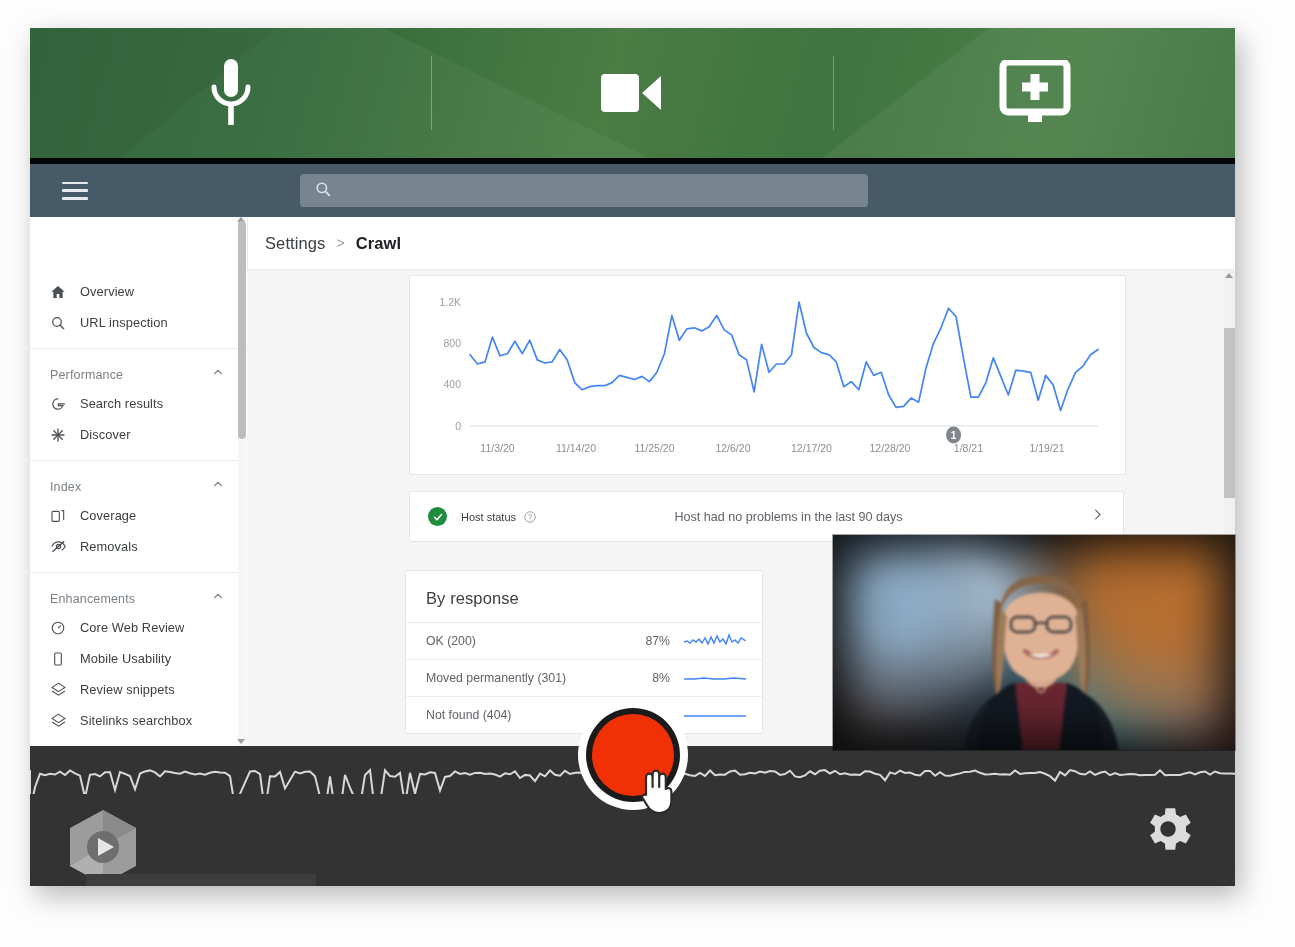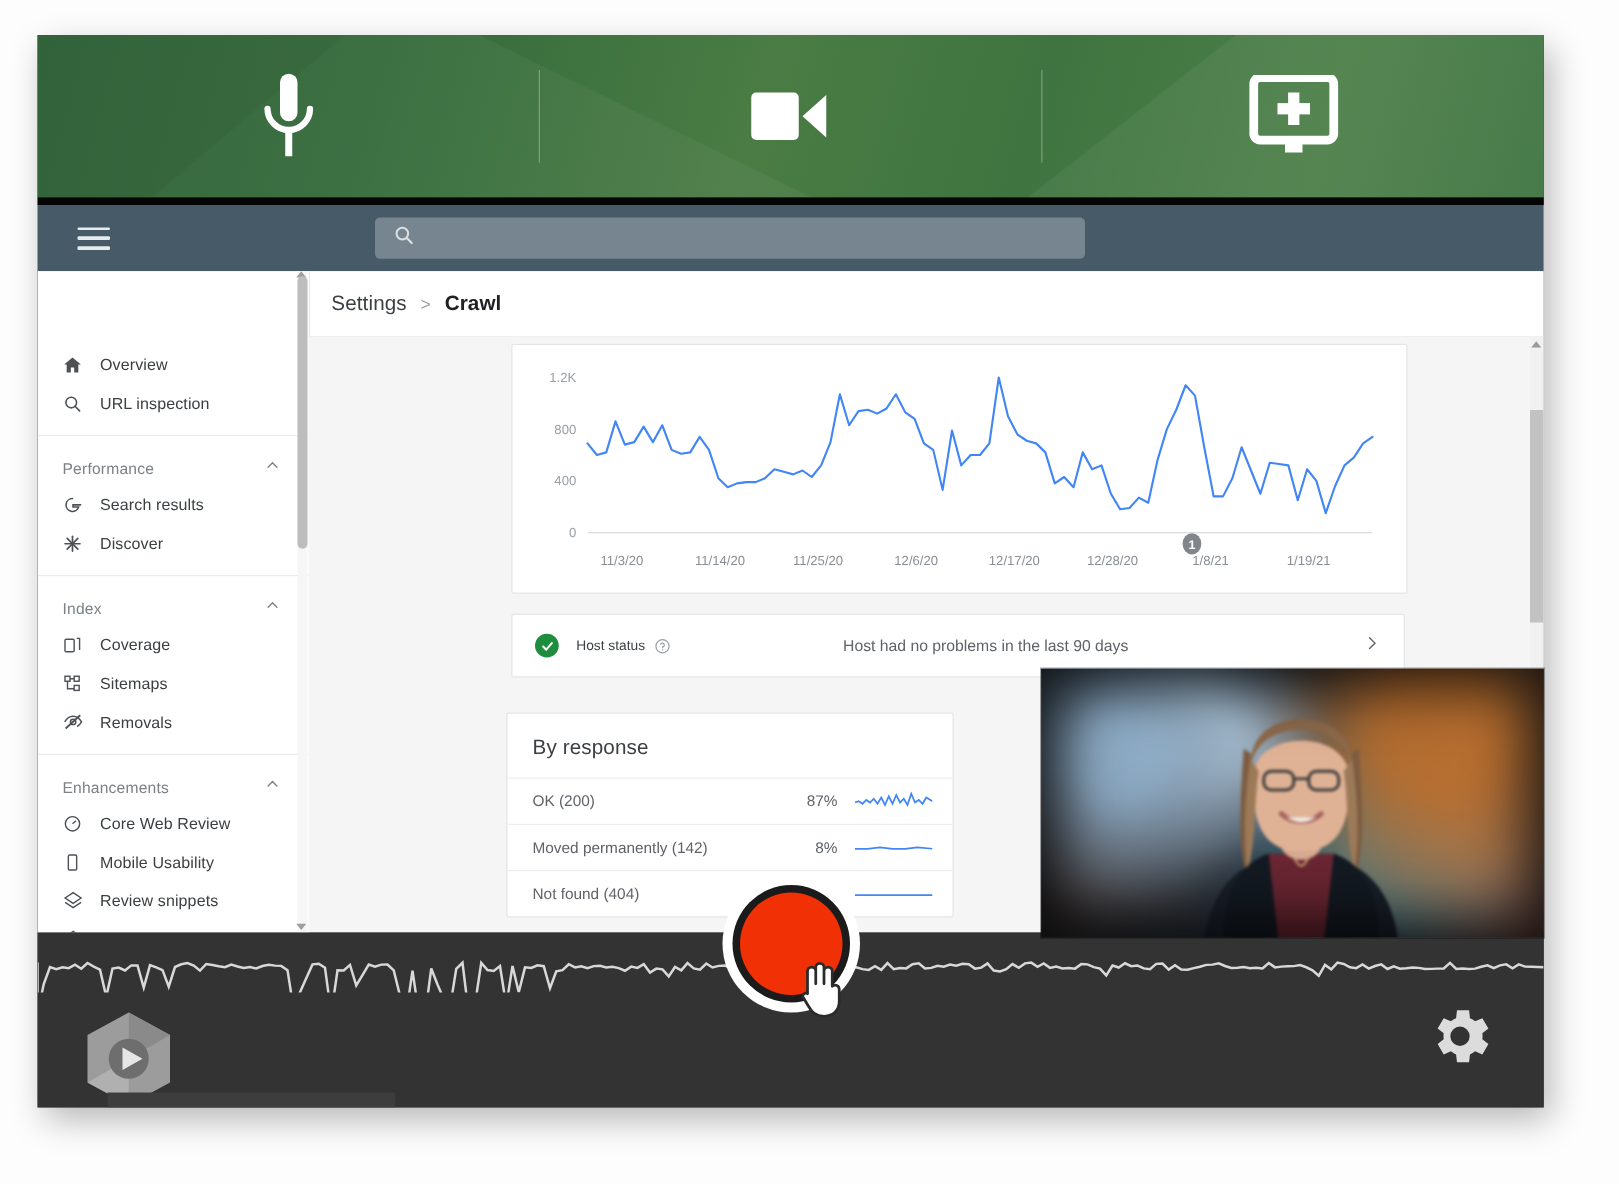--- a/index.html
+++ b/index.html
@@ -254,32 +254,20 @@
               </span>
             </div>
             <div class="sb-item">
               <span class="ic">
                 <svg width="16" height="16" viewBox="0 0 24 24" fill="none" stroke="#4d5156" stroke-width="1.7">
                   <rect x="3" y="5" width="11" height="15" rx="1.5"></rect>
                     <path d="M17 4 h3.5 v14"></path>
                 </svg>
               </span>
               <span class="lb">Coverage</span>
-            </div>
-            <div class="sb-item">
-              <span class="ic">
-                <svg width="16" height="16" viewBox="0 0 24 24" fill="none" stroke="#4d5156" stroke-width="1.7">
-                  <rect x="3" y="3" width="6" height="6"></rect>
-                    <rect x="14" y="3" width="6" height="6"></rect>
-                    <rect x="14" y="14" width="6" height="6"></rect>
-                  <path d="M6 9 v9 h8"></path>
-                    <path d="M9 6 h5"></path>
-                </svg>
-              </span>
-              <span class="lb">Sitemaps</span>
             </div>
             <div class="sb-item">
               <span class="ic">
                 <svg width="17" height="17" viewBox="0 0 24 24" fill="none" stroke="#4d5156" stroke-width="1.7">
                   <path d="M2.5 12 C5 7.5 8.4 5.6 12 5.6 c3.6 0 7 1.9 9.5 6.4 -1.4 2.5 -3.1 4.2 -5 5.2"></path>
                   <circle cx="12" cy="12" r="3"></circle>
                     <line x1="3.5" y1="19.5" x2="20" y2="4.5" stroke-width="2"></line>
                 </svg>
               </span>
               <span class="lb">Removals</span>
@@ -391,21 +379,21 @@
             <div class="mc-row">
               <span class="mc-name">OK (200)</span>
               <span class="mc-pct">87%</span>
               <span class="mc-spark">
                 <svg width="62" height="16" viewBox="0 0 62 16">
                     <polyline points="0,9 3,8 6,10 9,7 12,9 15,6 18,10 21,5 24,11 27,4 30,10 33,3 36,9 39,6 42,11 45,2 48,9 51,7 54,10 57,5 62,8" fill="none" stroke="#4285f4" stroke-width="1.4"></polyline>
                   </svg>
               </span>
             </div>
             <div class="mc-row">
-              <span class="mc-name">Moved permanently (142)</span>
+              <span class="mc-name">Moved permanently (301)</span>
               <span class="mc-pct">8%</span>
               <span class="mc-spark">
                 <svg width="62" height="16" viewBox="0 0 62 16">
                     <polyline points="0,9 10,9 20,8 30,9 40,9 50,8 62,9" fill="none" stroke="#4285f4" stroke-width="1.4"></polyline>
                   </svg>
               </span>
             </div>
             <div class="mc-row">
               <span class="mc-name">Not found (404)</span>
               <span class="mc-pct"></span>

